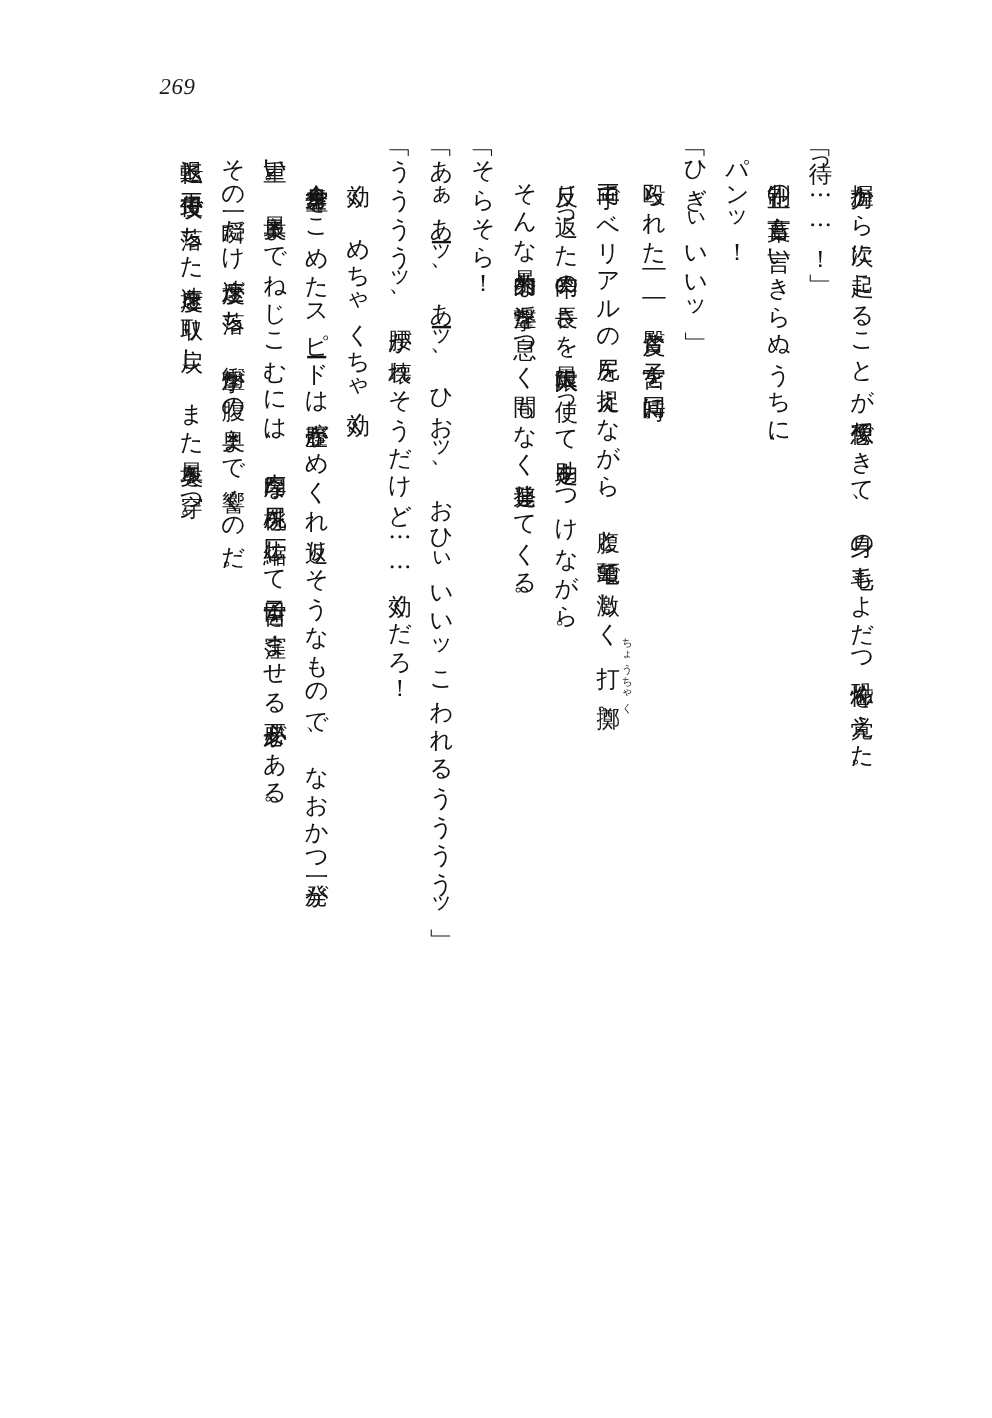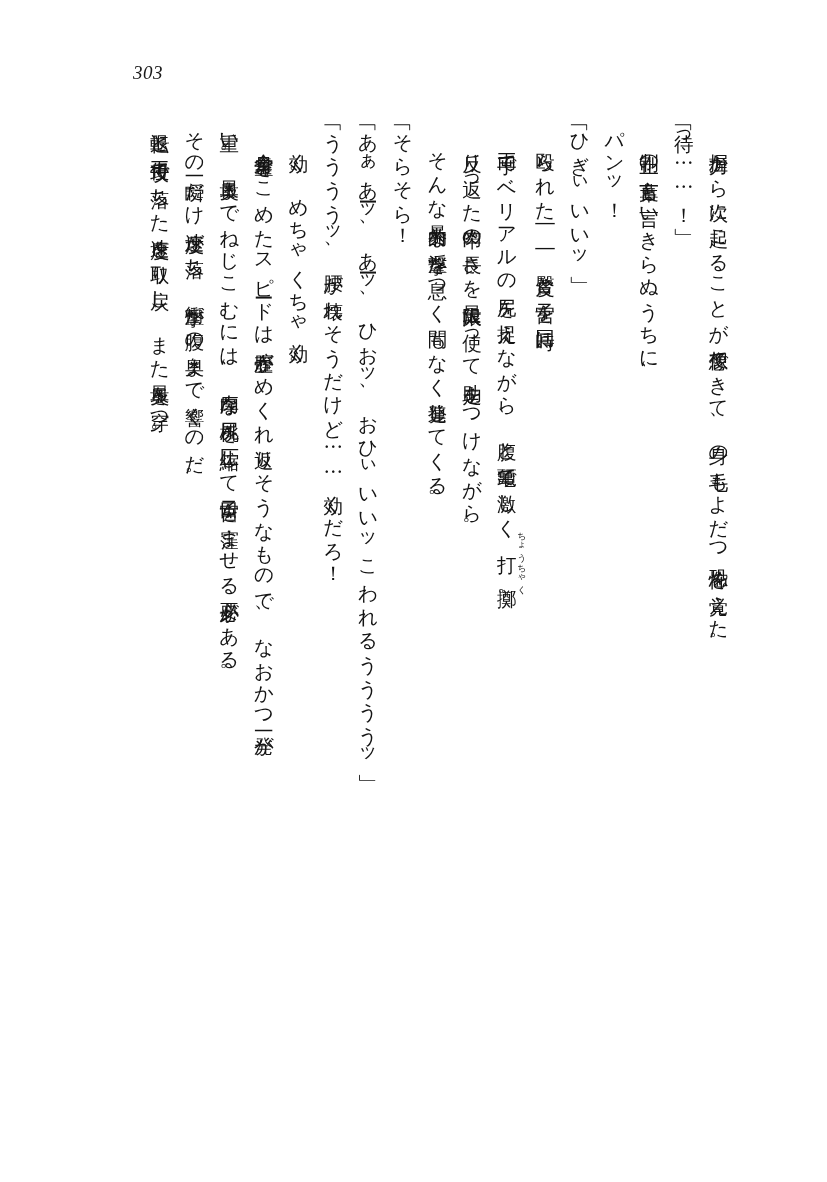--- a/index.html
+++ b/index.html
@@ -60,21 +60,21 @@
     letter-spacing: 0.5px;
     line-height: 1;
     color: #222;
   }
 </style>
 </head>
 <body>
 
 <div class="page">
 
-  <div class="page-number">303</div>
+  <div class="page-number">269</div>
 
   <div class="body-text">
 
     <p class="indent">握力から次に起こることが想像できて、身の毛もよだつ恐怖を覚えた。</p>
     <p>「待っ……！」</p>
     <p class="indent">制止の言葉も言いきらぬうちに、</p>
     <p>パンッ！</p>
     <p>「ひぎぃいいッ」</p>
     <p class="indent">殴られた――臀皮と子宮を同時に。</p>
     <p class="indent">両手でベリアルの尻を捉えながら、腹と亀頭で激しく<ruby>打擲<rt>ちょうちゃく</rt></ruby>。</p>

